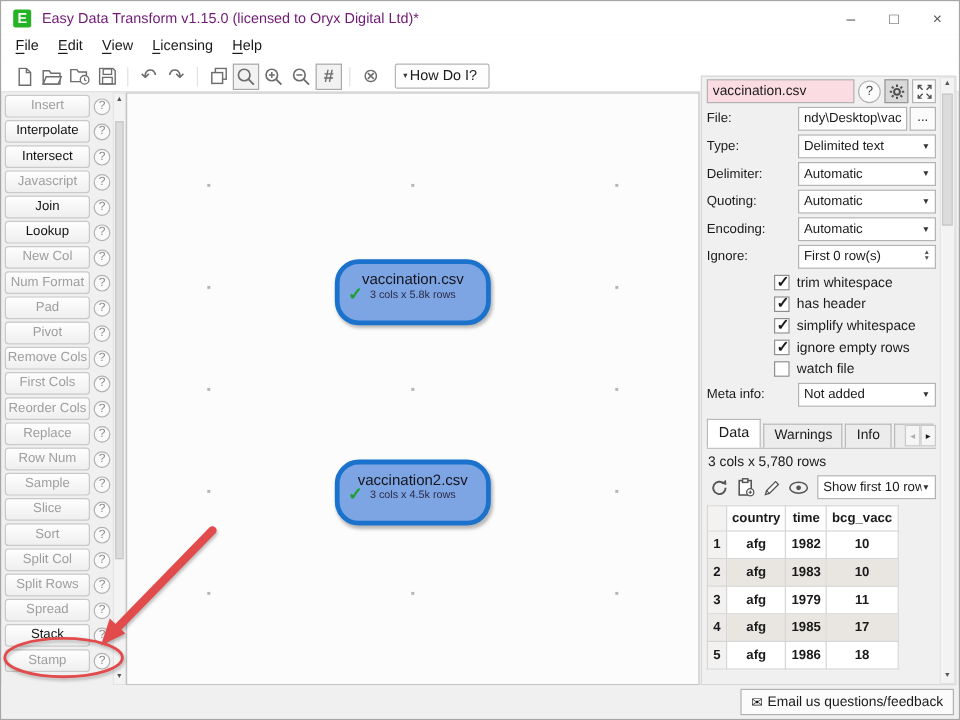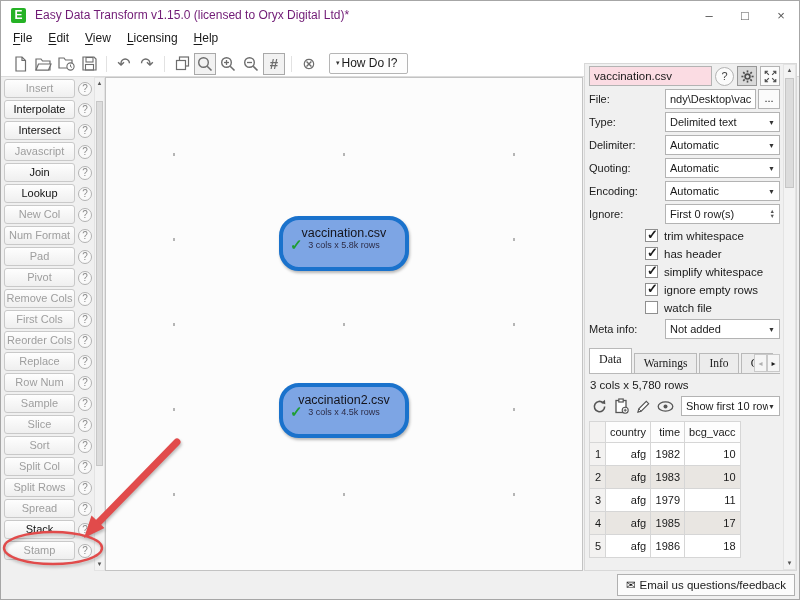--- a/index.html
+++ b/index.html
@@ -87,37 +87,37 @@
                 text-align:center; line-height:16px; font-size:11px; margin-left:2px; }
   .spin { display:flex; flex-direction:column; margin-left:auto; flex:none; line-height:5px; }
   .spin span { font-size:5.5px; color:#555; }
   .chk-row { display:flex; align-items:center; height:17px; margin:0 0 1px 56px; font-size:11.5px; }
   .chk-box { width:13px; height:13px; border:1px solid #8f8f8f; background:#fff; margin-right:6px;
              position:relative; flex:none; }
   .chk-box.checked::after { content:"✓"; position:absolute; left:1px; top:-3px; font-size:13px;
                             font-weight:bold; color:#1c1c1c; }
   
   .tabs { display:flex; align-items:flex-end; height:23px; margin-top:12px; border-bottom:1px solid #b9b9b9;
-          position:relative;font-family:Liberation Serif, serif; }
+          position:relative; }
   .tab { border:1px solid #b9b9b9; border-bottom:none; background:#ececec; font-size:11.5px;
          padding:3px 9px 4px; margin-right:2px; white-space:nowrap; overflow:hidden; }
   .tab.active { background:#fff; padding-bottom:6px; font-size:12px; }
   .tab.clipped { max-width:34px; padding-right:0; border-right:none; }
   .tab-scroll { position:absolute; right:0; bottom:1px; display:flex; }
   .tab-scroll span { width:13px; height:18px; border:1px solid #c9c9c9; background:#f5f5f5;
                      font-size:8px; display:flex; align-items:center; justify-content:center; }
   .tab-scroll .disabled { color:#b0b0b0; }
   .rp-summary { font-size:11.5px; margin:5px 0 4px 1px; }
   .rp-tools { display:flex; align-items:center; height:22px; margin-bottom:4px; }
   .rp-tools .tbtn { width:20px; height:20px; margin-right:2px; }
   .rows-dd { flex:1; margin-left:4px; }
   
   .dtable { border-collapse:collapse; background:#fff; font-size:11px; }
-  .dtable td, .dtable th { border:1px solid #d6d6d6; padding:0 4px; height:23px; text-align:right;
-                           font-weight:normal; white-space:nowrap; overflow:hidden; }
+  .dtable td, .dtable th { border:1px solid #d6d6d6; padding:0 4px; height:23px; text-align:center;
+                           font-weight:bold; white-space:nowrap; overflow:hidden; }
   .dtable th { height:21px; background:#fdfdfd; }
   .dtable .numcol { background:#f3f2f1; width:16px; }
   .dtable tr.alt td { background:#e9e6e2; }
   .dtable tr.alt td.numcol { background:#eceae7; }
   .col-country { width:44px; } .col-time { width:34px; } .col-vacc { width:52px; }
   .rp-scroll { width:13px; flex:none; }
 
   
   .statusbar { position:absolute; left:0; right:0; bottom:0; height:28px; background:#f0f0f0; }
   .email-btn { position:absolute; right:4px; top:3px; border:1px solid #b0b0b0; background:#fbfbfb;

